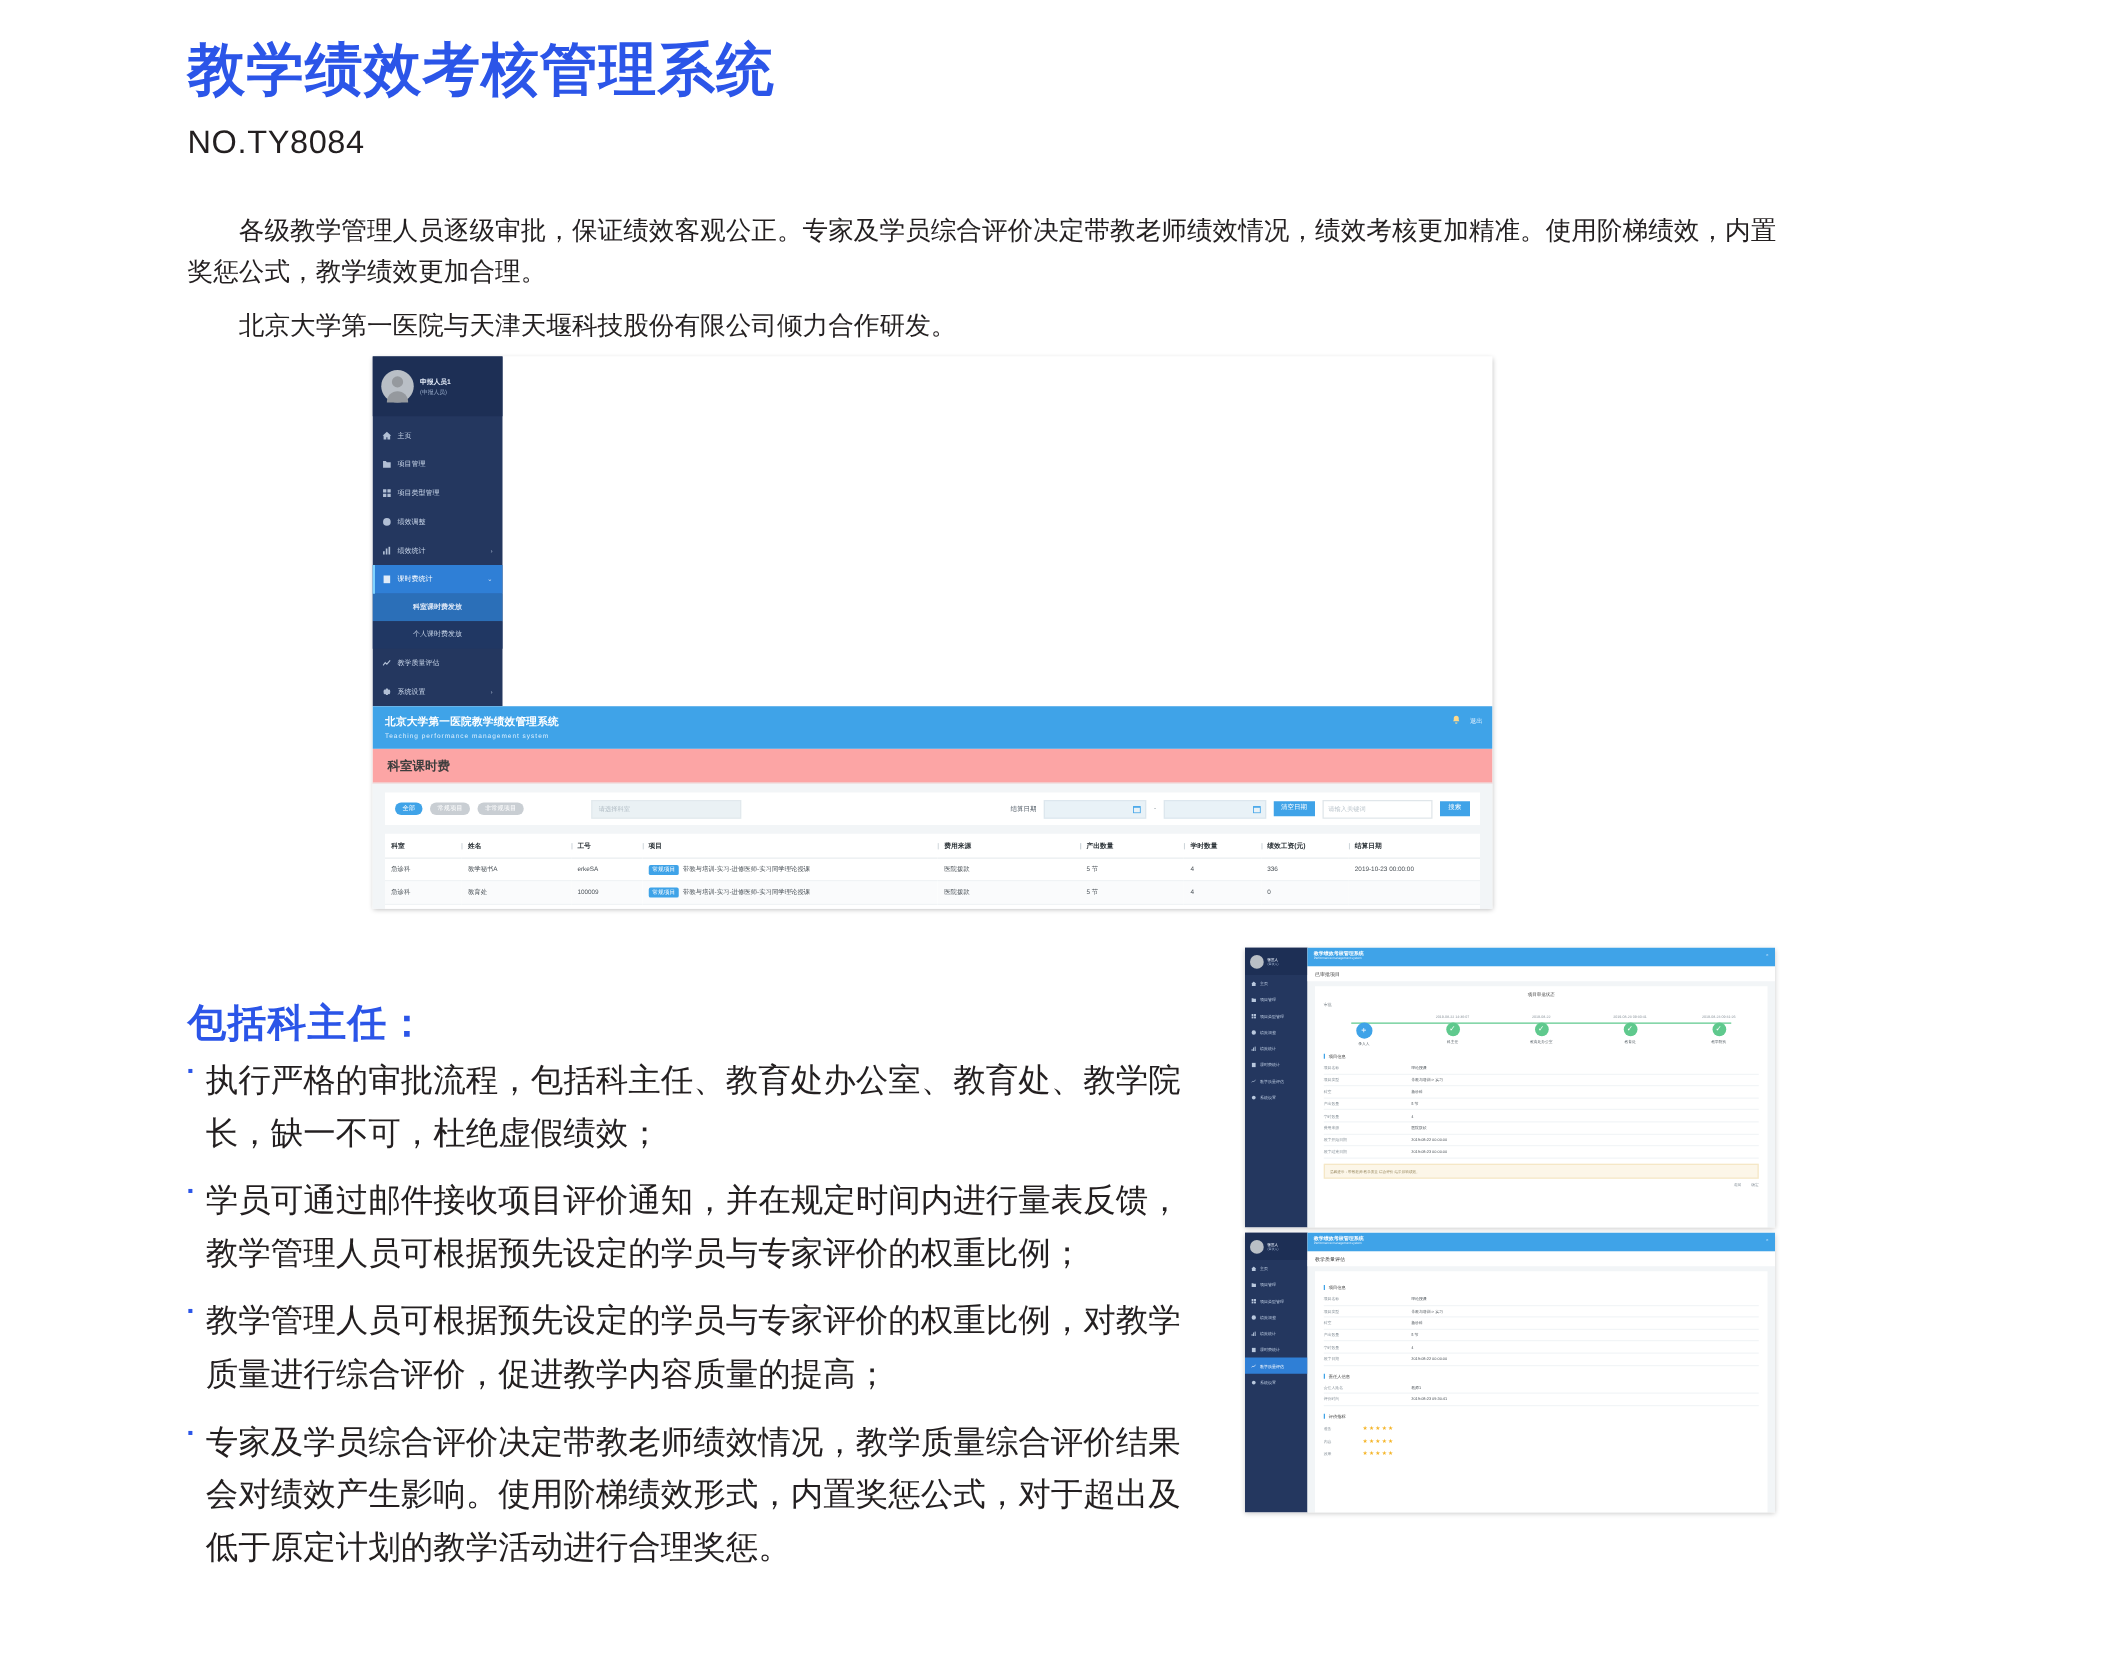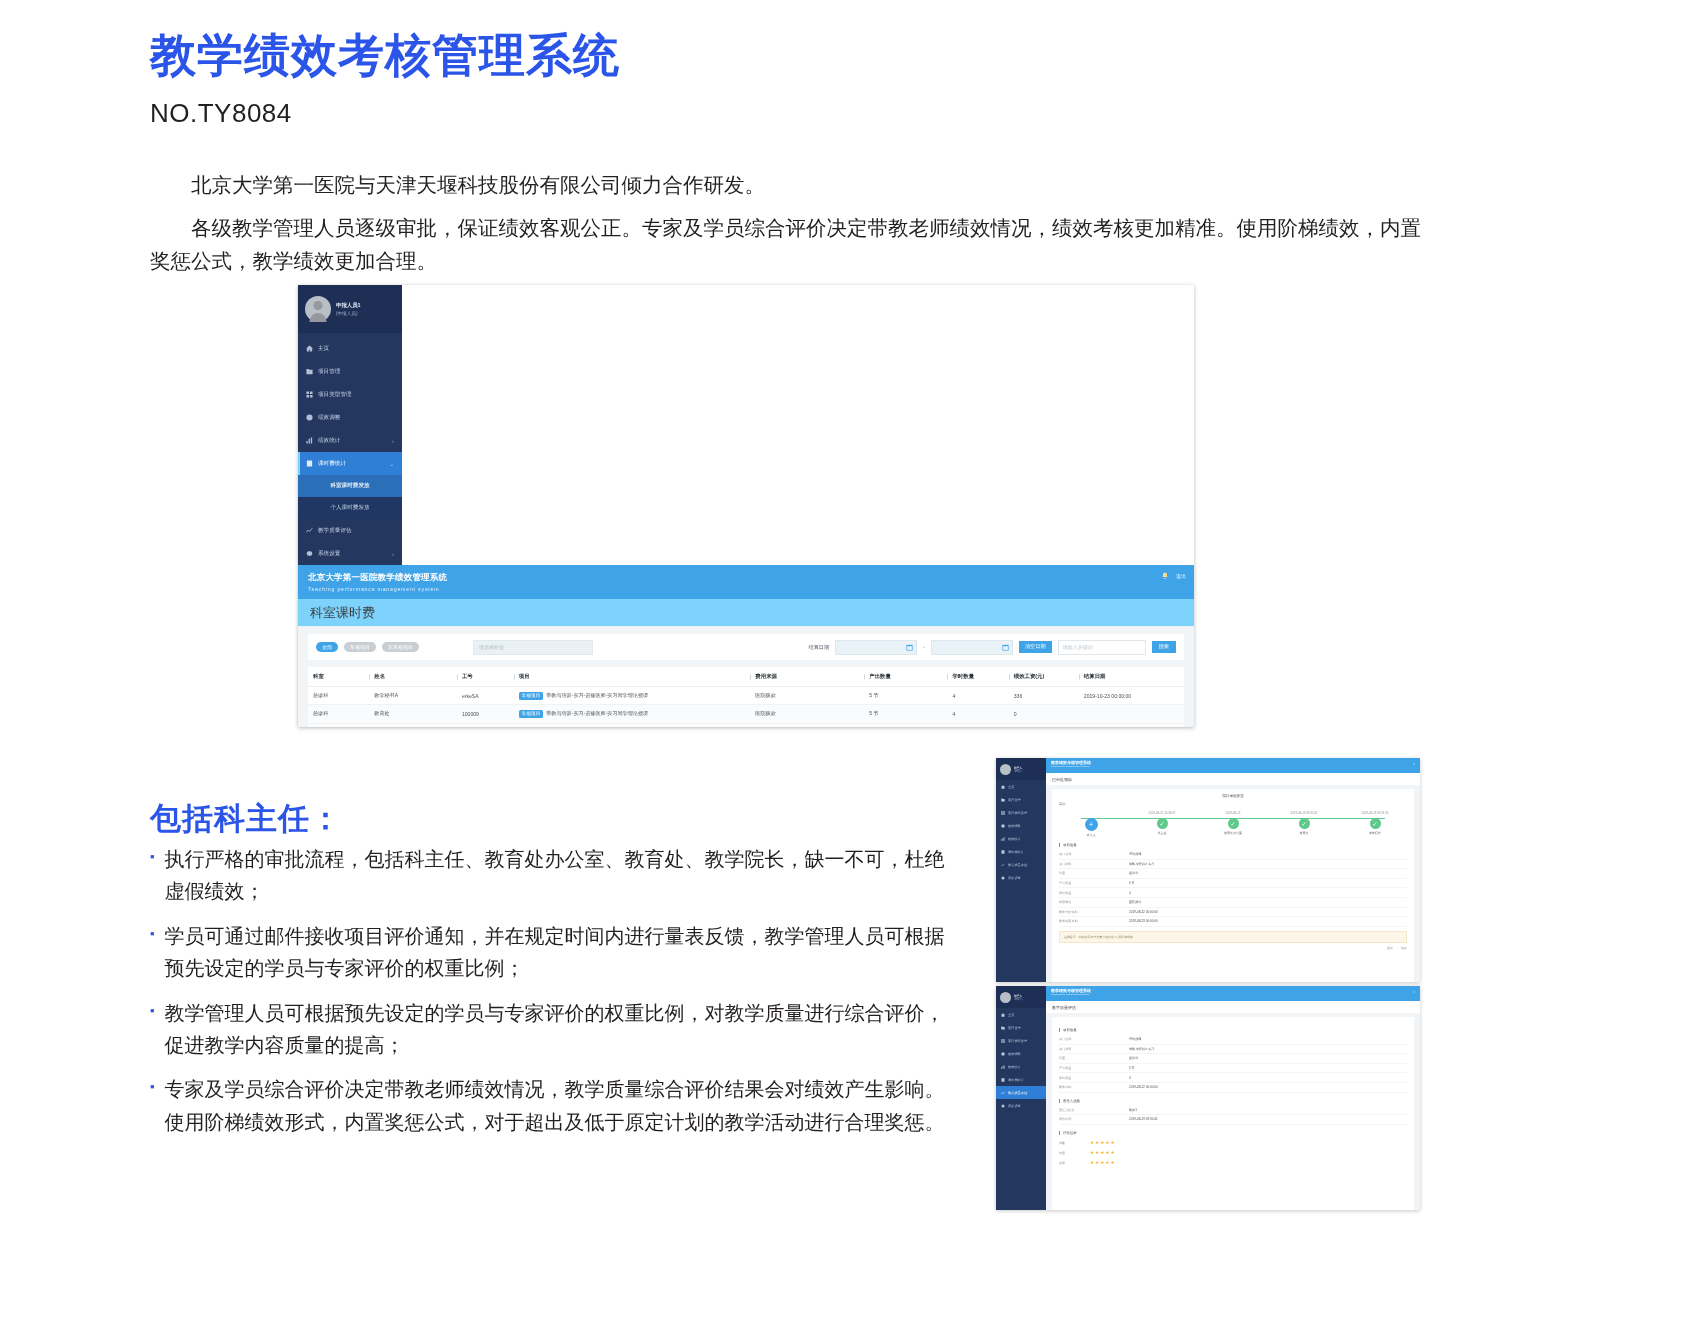--- a/index.html
+++ b/index.html
@@ -86,22 +86,22 @@
   .app-top {
     height:34px; background:#3fa3e8; color:#fff;
     display:flex; align-items:center; padding:0 10px; position:relative;
   }
   .app-top h1 { margin:0; font-size:8.5px; font-weight:bold; letter-spacing:.2px;}
   .app-top h2 { margin:1.5px 0 0 0; font-size:5.2px; font-weight:normal; letter-spacing:.8px; color:#e3f2ff;}
   .top-right { position:absolute; right:8px; top:7px; display:flex; align-items:center; gap:7px;}
   .top-right .bell { width:8px; height:8px; display:block;}
   .top-right .logout { font-size:5px; color:#eaf5ff;}
   .app-crumb {
-    height:28px; background:#7dd3fc; display:flex; align-items:center;
-    padding:0 12px; font-size:13px; color:#3d3d3d; border-bottom:1px solid #eceff1;
+    height:28px; background:#fca5a5; display:flex; align-items:center;
+    padding:0 12px; font-size:10px; color:#3d3d3d; border-bottom:1px solid #eceff1;font-weight:bold;
   }
   .filter-bar {
     margin:7px 10px 0 10px; background:#fff; height:26px;
     display:flex; align-items:center; padding:0 8px; gap:6px;
   }
   .tag {
     font-size:5px; color:#fff; background:#c9ced3; border-radius:8px;
     padding:2.5px 6px; line-height:1; white-space:nowrap;
   }
   .tag.on { background:#3fa3e8; }
@@ -196,31 +196,31 @@
   .star-row .k { font-size:3.1px; color:#8a949c; width:26px;}
 
   
   .feat-title {
     position:absolute; left:150px; top:798px;
     font-size:31px; font-weight:bold; color:#2B55E8; letter-spacing:1px;
   }
   .feat-list { position:absolute; left:150px; top:843px; width:810px;}
   .feat-item { display:flex; gap:10px; margin-bottom:12px;}
   .feat-bullet { color:#2B55E8; font-size:13px; line-height:2.1; flex:0 0 auto;}
-  .feat-text { font-size:20px; line-height:1.62; color:#231f20;}
+  .feat-text { font-size:26px; line-height:1.62; color:#231f20;}
 </style>
 </head>
 <body>
 
 <div class="page-title">教学绩效考核管理系统</div>
 <div class="page-subtitle">NO.TY8084</div>
 
 <div class="intro">
+  <p>各级教学管理人员逐级审批，保证绩效客观公正。专家及学员综合评价决定带教老师绩效情况，绩效考核更加精准。使用阶梯绩效，内置奖惩公式，教学绩效更加合理。</p>
   <p>北京大学第一医院与天津天堰科技股份有限公司倾力合作研发。</p>
-  <p>各级教学管理人员逐级审批，保证绩效客观公正。专家及学员综合评价决定带教老师绩效情况，绩效考核更加精准。使用阶梯绩效，内置奖惩公式，教学绩效更加合理。</p>
 </div>
 
 <div class="shot-main">
 
   <div class="sidebar">
     <div class="sb-user">
       <div class="avatar"></div>
       <div class="sb-user-txt">
         <b>申报人员1</b>
         <span>(申报人员)</span>

